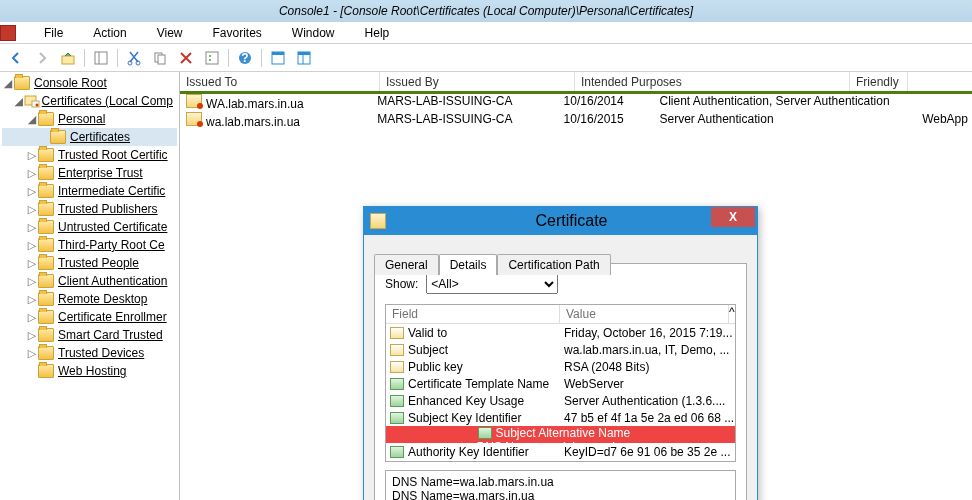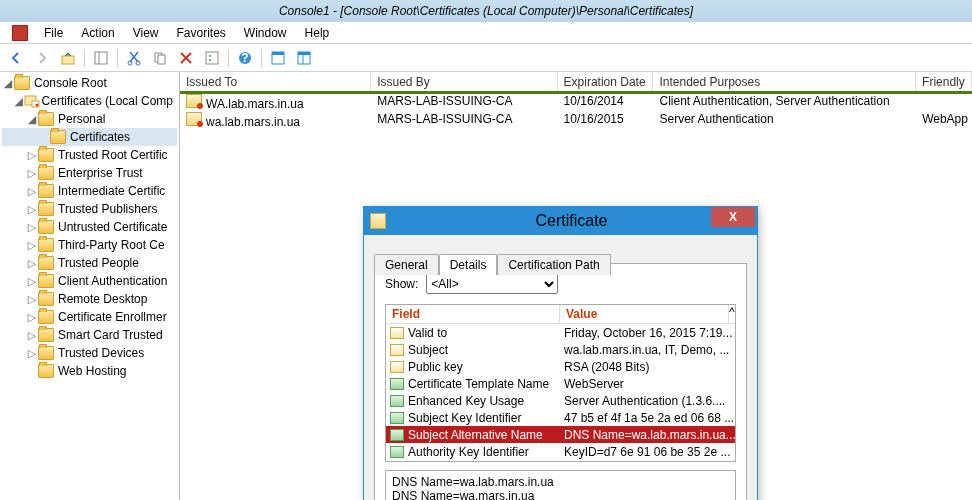--- a/index.html
+++ b/index.html
@@ -3,21 +3,21 @@
 <meta charset="utf-8">
 <style>
 * { box-sizing: border-box; margin: 0; padding: 0; font-family: "Segoe UI", Tahoma, sans-serif; font-size: 12px; }
 body { background: #fff; overflow: hidden; width: 972px; height: 500px; }
 
 
 .titlebar { height: 22px; background: linear-gradient(#c6dff0,#bad5ea); display: flex; align-items: center; justify-content: center; color: #000; }
 .titlebar span { font-size: 12px; font-style: italic; }
 
 
-.menubar { height: 22px; background: #fff; display: flex; align-items: center; gap: 2px; padding-left: 12px; border-bottom: 1px solid #d0d0d0; }
+.menubar { height: 22px; background: #fff; display: flex; align-items: center; gap: 14px; padding-left: 0; border-bottom: 1px solid #d0d0d0; }
 .menubar .app-icon { width: 16px; height: 16px; background: #c0392b; display: inline-block; border: 1px solid #922; margin-right: 6px; }
 .menubar .menu-item { padding: 2px 8px; cursor: default; }
 
 
 .toolbar { height: 28px; background: #fff; display: flex; align-items: center; gap: 2px; padding: 2px 4px; border-bottom: 1px solid #d0d0d0; }
 .tb-btn { width: 24px; height: 22px; display: flex; align-items: center; justify-content: center; border: 1px solid transparent; border-radius: 2px; }
 .tb-sep { width: 1px; height: 18px; background: #ccc; margin: 0 2px; }
 
 
 .ico { width: 16px; height: 16px; display: inline-block; }
@@ -26,21 +26,21 @@
 
 .body { display: flex; height: calc(100% - 72px); }
 
 
 .tree { width: 180px; border-right: 1px solid #c0c0c0; overflow: auto; padding: 2px; background: #fff; }
 .tree-row { display: flex; align-items: center; height: 18px; white-space: nowrap; cursor: default; padding-right: 4px; }
 .tw { display: inline-block; width: 12px; text-align: center; color: #6a6a6a; font-size: 11px; }
 .fold { width: 16px; height: 14px; display: inline-block; margin-right: 2px; background: linear-gradient(#ffe9a8,#f4c143); border: 1px solid #caa43a; border-radius: 1px; position: relative; }
 .fold::before { content: ""; position: absolute; top: -3px; left: 0; width: 6px; height: 3px; background: #f4c143; border: 1px solid #caa43a; border-bottom: none; }
 .tree-row.selected { background: #d8e6f2; }
-.tree-row span.lbl { padding-left: 2px; }
+.tree-row span.lbl { padding-left: 2px; text-decoration: underline; }
 
 
 .listpane { flex: 1; display: flex; flex-direction: column; overflow: hidden; position: relative; }
 .list-head { display: flex; height: 22px; border-bottom: 3px solid #4d7c0f; background: #fff; }
 .col { padding: 3px 6px; border-right: 1px solid #e0e0e0; color: #333; white-space: nowrap; overflow: hidden; }
 .c0 { width: 200px; } .c1 { width: 195px; } .c2 { width: 100px; } .c3 { width: 275px; } .c4 { width: 58px; }
 .list-rows { }
 .lr { display: flex; height: 18px; }
 .lr .cell { padding: 0 6px; white-space: nowrap; overflow: hidden; }
 .cert-ico { width: 16px; height: 14px; display: inline-block; margin-right: 4px; border: 1px solid #c8a84e; background: linear-gradient(#fff3d0,#f5d577); position: relative; }
@@ -61,25 +61,25 @@
 .tab-panel { border: 1px solid #aaa; background: #fff; padding: 10px; }
 
 
 .show-row { display: flex; align-items: center; gap: 8px; margin-bottom: 10px; }
 .show-row select { width: 132px; height: 20px; font-size: 12px; }
 .show-row label { font-size: 12px; }
 
 
 .fl-wrap { border: 1px solid #aaa; height: 158px; display: flex; flex-direction: column; }
 .fl-head { display: flex; background: #fff; border-bottom: 1px solid #ddd; }
-.fl-head .h { padding: 2px 6px; border-right: 1px solid #ddd; color: #c2410c; font-weight: bold; }
+.fl-head .h { padding: 2px 6px; border-right: 1px solid #ddd; color: #737373; }
 .h0 { width: 174px; } .h1 { flex: 1; }
 .fl-rows { flex: 1; overflow-y: scroll; background: #fff; }
 .fr { display: flex; height: 17px; align-items: center; }
-.fr.sel { background: #b91c1c; color: #fff; }
+.fr.sel { background: #ef4444; color: #fff; flex-direction: column; }
 .fr .fc0 { width: 174px; padding-left: 4px; display: flex; align-items: center; gap: 4px; white-space: nowrap; overflow: hidden; }
 .fr .fc1 { flex: 1; padding-left: 4px; white-space: nowrap; overflow: hidden; }
 .fi { width: 14px; height: 12px; display: inline-block; border: 1px solid #c8a84e; background: linear-gradient(#fff,#f5e4a0); flex-shrink: 0; }
 .fi.ext { border-color: #5a9e5a; background: linear-gradient(#dff5df,#9ed49e); }
 
 
 .detail { border: 1px solid #aaa; background: #fff; height: 66px; margin-top: 8px; padding: 4px 6px; overflow: auto; font-family: "Segoe UI", sans-serif; white-space: pre; }
 </style>
 </head>
 <body>
@@ -263,21 +263,20 @@
           <span class="fold"></span>
           <span class="lbl">Web Hosting</span>
         </div>
       </div>
   </div>
 
   <div class="listpane">
     <div class="list-head">
       <div class="col c0">Issued To</div>
       <div class="col c1">Issued By</div>
-      <div class="col c2">Expiration Date</div>
       <div class="col c3">Intended Purposes</div>
       <div class="col c4">Friendly</div>
     </div>
     <div class="list-rows" id="list-rows">
         <div class="lr">
           <div class="cell c0"><span class="cert-ico"></span>WA.lab.mars.in.ua</div>
           <div class="cell c1">MARS-LAB-ISSUING-CA</div>
           <div class="cell c2">10/16/2014</div>
           <div class="cell c3">Client Authentication, Server Authentication</div>
           <div class="cell c4"><none></none></div>

